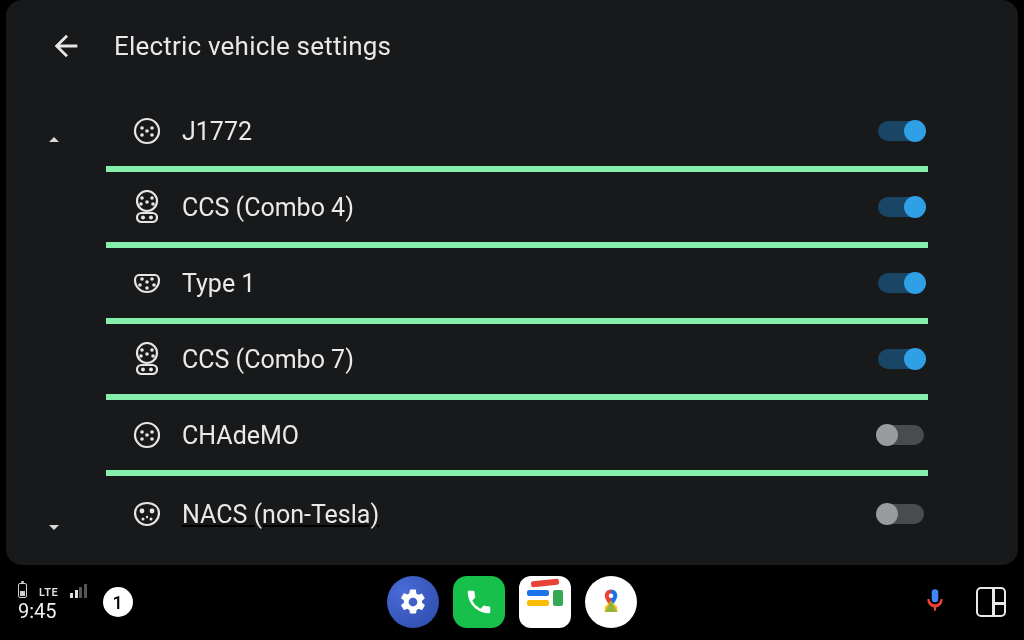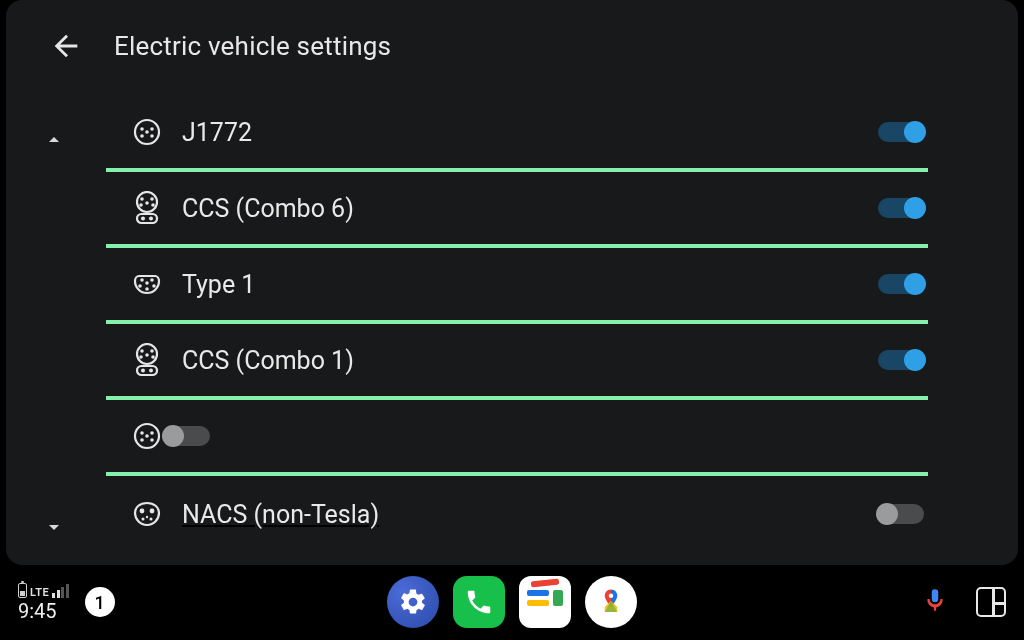--- a/index.html
+++ b/index.html
@@ -20,21 +20,21 @@
   .list-area {
     position: absolute; left: 100px; right: 90px; top: 96px; bottom: 0;
   }
   .scroll-up, .scroll-down {
     position: absolute; left: 30px; width: 36px; height: 36px; display:flex; align-items:center; justify-content:center;
   }
   .scroll-up { top: 122px; }
   .scroll-down { bottom: 20px; }
   .scroll-up svg, .scroll-down svg { width: 24px; height: 24px; fill: #d9d9d9; }
   .row {
-    height: 76px; display:flex; align-items:center; border-bottom: 4px solid #86efac;
+    height: 76px; display:flex; align-items:center; border-bottom: 6px solid #86efac;
     padding-left: 24px;
   }
   .row:last-child { border-bottom: none; text-decoration: underline; }
   .plug-icon {
     width: 34px; height: 34px; display:flex; align-items:center; justify-content:center; flex-shrink:0;
   }
   .plug-icon svg { fill: #e6e6e6; }
   .row-label { color: #e9e9e9; font-size: 25px; font-weight: 400; margin-left: 18px; flex: 1; }
   .toggle {
     width: 46px; height: 20px; border-radius: 12px; position: relative; margin-right: 4px;
@@ -46,21 +46,21 @@
   .toggle.on .knob { right: -2px; background: #2f9fe6; }
   .toggle.off { background: #4a4b4d; }
   .toggle.off .knob { left: -2px; background: #9a9b9d; }
 
   
   .sysbar {
     position: absolute; left: 0; right: 0; bottom: 0; height: 72px; background: #000;
     display:flex; align-items:center; padding: 0 18px 4px 18px; color: #eee;
   }
   .status-block { display:flex; flex-direction:column; align-items:flex-start; line-height:1; }
-  .status-icons { display:flex; align-items:flex-end; gap:3px; font-size:12px; color:#e0e0e0; }
+  .status-icons { display:flex; align-items:flex-end; gap:12px; font-size:12px; color:#e0e0e0; }
   .battery-mini { width:9px; height:15px; border:1.4px solid #d0d0d0; border-radius:2px; position:relative; }
   .battery-mini::before { content:""; position:absolute; top:-3px; left:2px; width:3px; height:2px; background:#d0d0d0; border-radius:1px; }
   .battery-mini::after { content:""; position:absolute; bottom:1px; left:1px; right:1px; height:5px; background:#d0d0d0; }
   .lte { font-size: 11px; font-weight:600; letter-spacing:.5px; }
   .sigbars { display:flex; align-items:flex-end; gap:1.5px; }
   .sigbars span { width:3px; background:#555; display:block; }
   .sigbars span.on { background:#e0e0e0; }
   .clock { font-size: 20px; font-weight:400; margin-top:3px;text-align:center; }
   .notif-badge { width:30px; height:30px; border-radius:50%; background:#fff; color:#000; display:flex; align-items:center; justify-content:center; font-size:18px; font-weight:500; margin-left:16px; }
   .center-apps { position:absolute; left:50%; transform:translateX(-50%); display:flex; gap:14px; align-items:center; }
@@ -126,21 +126,21 @@
       <circle cx="10" cy="8" r="1.8" fill="#e6e6e6"></circle>
               <circle cx="20" cy="8" r="1.8" fill="#e6e6e6"></circle>
       <circle cx="9" cy="14" r="1.8" fill="#e6e6e6"></circle>
               <circle cx="21" cy="14" r="1.8" fill="#e6e6e6"></circle>
       <circle cx="15" cy="12" r="1.8" fill="#e6e6e6"></circle>
       <rect x="5" y="23" width="20" height="9" rx="4.5" fill="none" stroke="#e6e6e6" stroke-width="2.2"></rect>
       <circle cx="11" cy="27.5" r="2" fill="#e6e6e6"></circle>
               <circle cx="19" cy="27.5" r="2" fill="#e6e6e6"></circle>
     </svg>
           </div>
-    <div class="row-label">CCS (Combo 6)</div>
+    <div class="row-label">CCS (Combo 4)</div>
     <div class="toggle on">
             <div class="knob"></div>
           </div>
         </div>
         <div class="row">
     <div class="plug-icon">
             <svg width="32" height="32" viewBox="0 0 32 32">
       <path d="M4 13a12 12 0 1 0 24 0c0-3-2-5-4-5H8c-2 0-4 2-4 5z" fill="none" stroke="#e6e6e6" stroke-width="2.2"></path>
       <circle cx="11" cy="12" r="1.8" fill="#e6e6e6"></circle>
               <circle cx="21" cy="12" r="1.8" fill="#e6e6e6"></circle>
@@ -162,36 +162,37 @@
       <circle cx="10" cy="8" r="1.8" fill="#e6e6e6"></circle>
               <circle cx="20" cy="8" r="1.8" fill="#e6e6e6"></circle>
       <circle cx="9" cy="14" r="1.8" fill="#e6e6e6"></circle>
               <circle cx="21" cy="14" r="1.8" fill="#e6e6e6"></circle>
       <circle cx="15" cy="12" r="1.8" fill="#e6e6e6"></circle>
       <rect x="5" y="23" width="20" height="9" rx="4.5" fill="none" stroke="#e6e6e6" stroke-width="2.2"></rect>
       <circle cx="11" cy="27.5" r="2" fill="#e6e6e6"></circle>
               <circle cx="19" cy="27.5" r="2" fill="#e6e6e6"></circle>
     </svg>
           </div>
-    <div class="row-label">CCS (Combo 1)</div>
+    <div class="row-label">CCS (Combo 7)</div>
     <div class="toggle on">
             <div class="knob"></div>
           </div>
         </div>
         <div class="row">
     <div class="plug-icon">
             <svg width="30" height="30" viewBox="0 0 30 30">
     <circle cx="15" cy="15" r="12" fill="none" stroke="#e6e6e6" stroke-width="2.2"></circle>
     <circle cx="10" cy="12" r="1.8" fill="#e6e6e6"></circle>
               <circle cx="20" cy="12" r="1.8" fill="#e6e6e6"></circle>
     <circle cx="10" cy="19" r="1.8" fill="#e6e6e6"></circle>
               <circle cx="20" cy="19" r="1.8" fill="#e6e6e6"></circle>
     <circle cx="15" cy="15" r="1.8" fill="#e6e6e6"></circle>
   </svg>
           </div>
+    <div class="row-label">CHAdeMO</div>
     <div class="toggle off">
             <div class="knob"></div>
           </div>
         </div>
         <div class="row">
     <div class="plug-icon">
             <svg width="32" height="30" viewBox="0 0 32 30">
       <path d="M4 14c0-6 5-10 12-10s12 4 12 10-5 12-12 12S4 20 4 14z" fill="none" stroke="#e6e6e6" stroke-width="2.2"></path>
       <circle cx="11" cy="12" r="2.4" fill="#e6e6e6"></circle>
               <circle cx="21" cy="12" r="2.4" fill="#e6e6e6"></circle>

